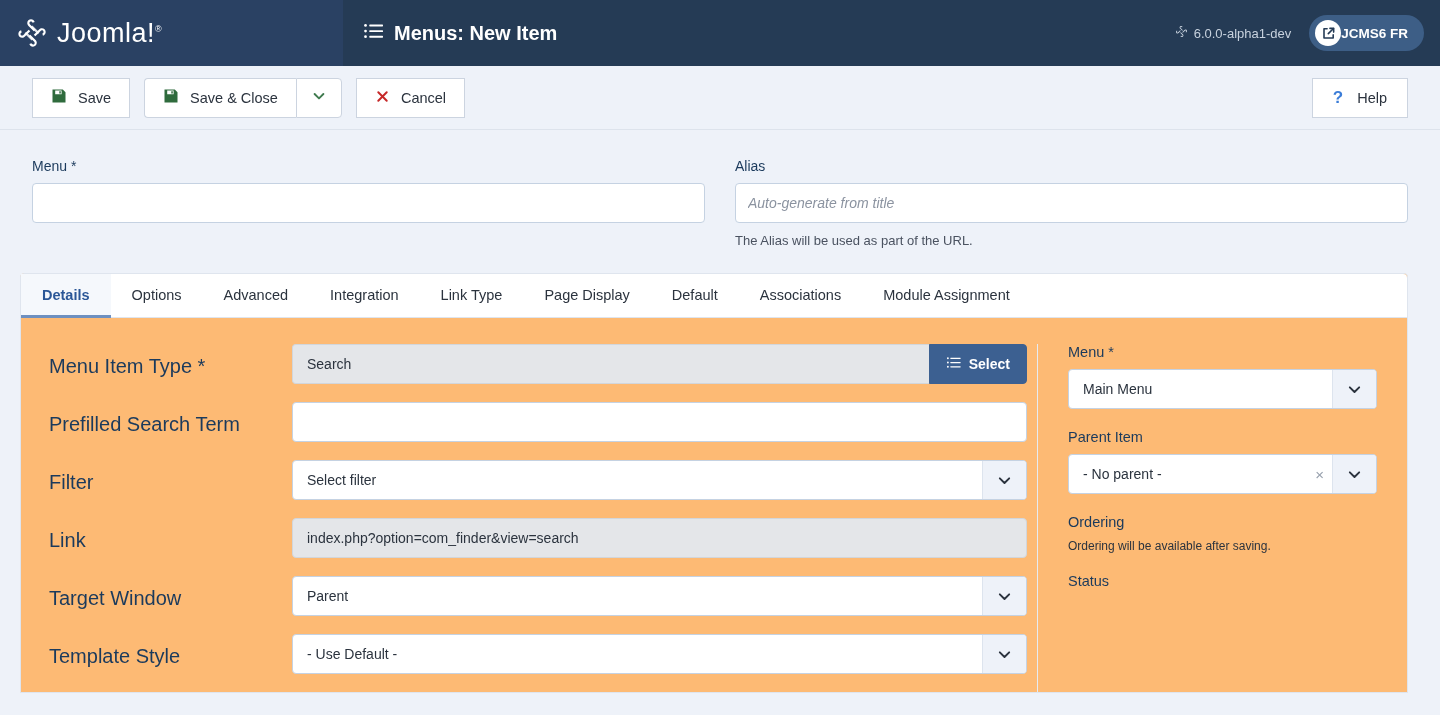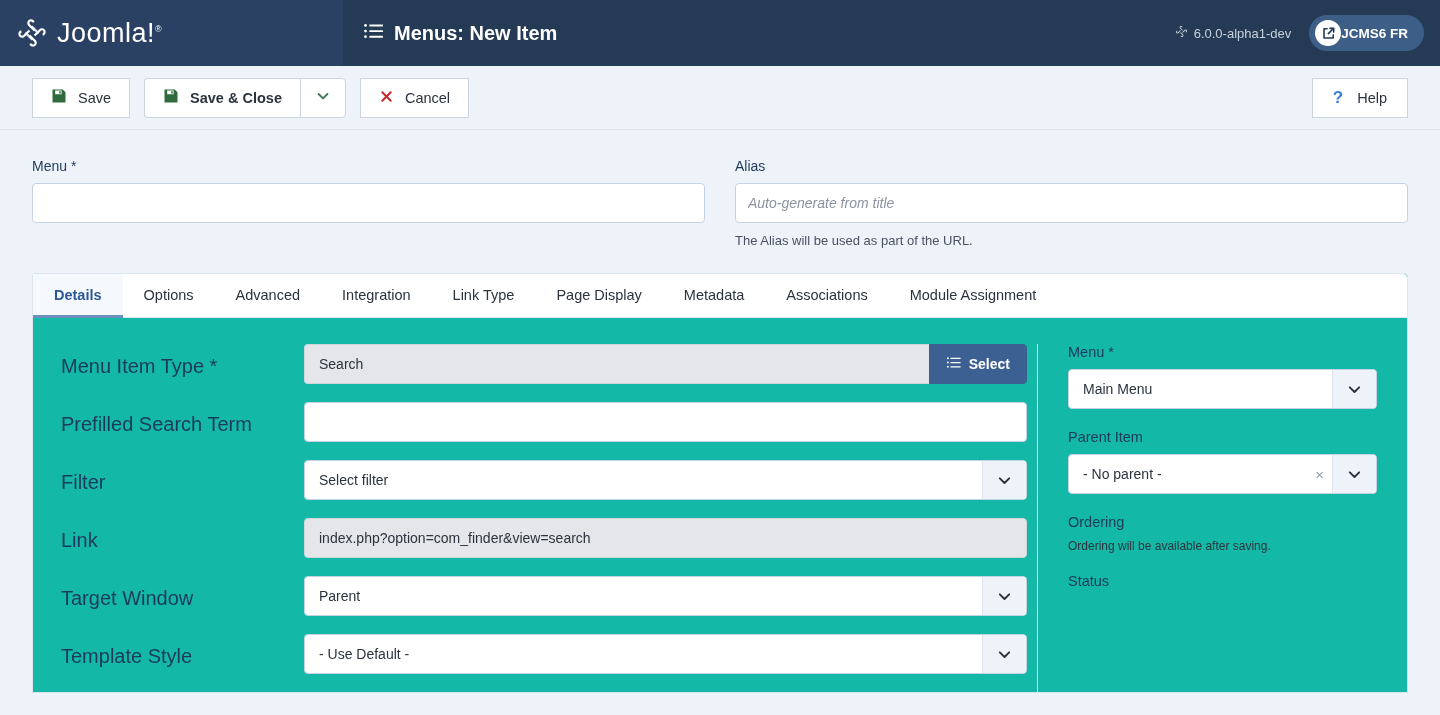--- a/index.html
+++ b/index.html
@@ -56,21 +56,21 @@
     display: flex; align-items: center; justify-content: space-between;
     padding: 0 32px; border-bottom: 1px solid #dde3ec;
   }
   .toolbar-left { display: flex; align-items: center; gap: 14px; }
   .btn {
     background: #fff; border: 1px solid #ccd4e0; border-radius: 0;
     height: 40px; display: flex; align-items: center; gap: 11px;
     padding: 0 18px; font-size: 14.5px; color: #2b333e; cursor: pointer;
   }
   .btn-group { display: flex; }
-  .btn-group .btn:first-child { border-radius: 4px 0 0 4px; border-right: none; font-weight: bold; }
+  .btn-group .btn:first-child { border-radius: 4px 0 0 4px; border-right: none; }
   .btn-group .btn:last-child { border-radius: 0 4px 4px 0; padding: 0 14px; }
   .btn-help { gap: 14px; padding: 0 20px; }
   .q-icon { color: #3b7dd8; font-size: 17px; font-weight: bold; }
   .x-icon { color: #c62828; font-size: 17px; font-weight: bold; line-height: 1; }
 
   
   .fields-row {
     display: flex; gap: 30px; padding: 28px 32px 0 32px;
   }
   .field-col { flex: 1; }
@@ -83,22 +83,22 @@
     border: 1px solid #c5d2e2; border-radius: 4px;
     background: #fff; padding: 16px 12px;
     font-size: 14px; color: #2b333e;
     font-family: "Liberation Sans", sans-serif;
   }
   .text-input::placeholder { color: #8b93a0; font-style: italic; }
   .field-help { font-size: 13px; color: #4a5260; margin-top: 10px; }
 
   
   .card {
-    margin: 25px 32px 0 32px;
-    background: #14b8a6;
+    margin: 25px 32px 0 20px;
+    background: #fdba74;
     border: 1px solid #dfe5ee;
     border-radius: 4px 4px 0 0;
     min-height: 400px;
   }
   .tabs {
     display: flex; border-bottom: 1px solid #dfe5ee;
     padding-left: 0; background: #fff;
     border-radius: 4px 4px 0 0;
   }
   .tab {
@@ -293,21 +293,21 @@
 
 <div class="card">
 
   <div class="tabs">
     <div class="tab active">Details</div>
     <div class="tab">Options</div>
     <div class="tab">Advanced</div>
     <div class="tab">Integration</div>
     <div class="tab">Link Type</div>
     <div class="tab">Page Display</div>
-    <div class="tab">Metadata</div>
+    <div class="tab">Default</div>
     <div class="tab">Associations</div>
     <div class="tab">Module Assignment</div>
   </div>
 
   <div class="panel">
 
     <div class="panel-main">
 
       <div class="form-row">
         <div class="form-row-label">Menu Item Type *</div>

